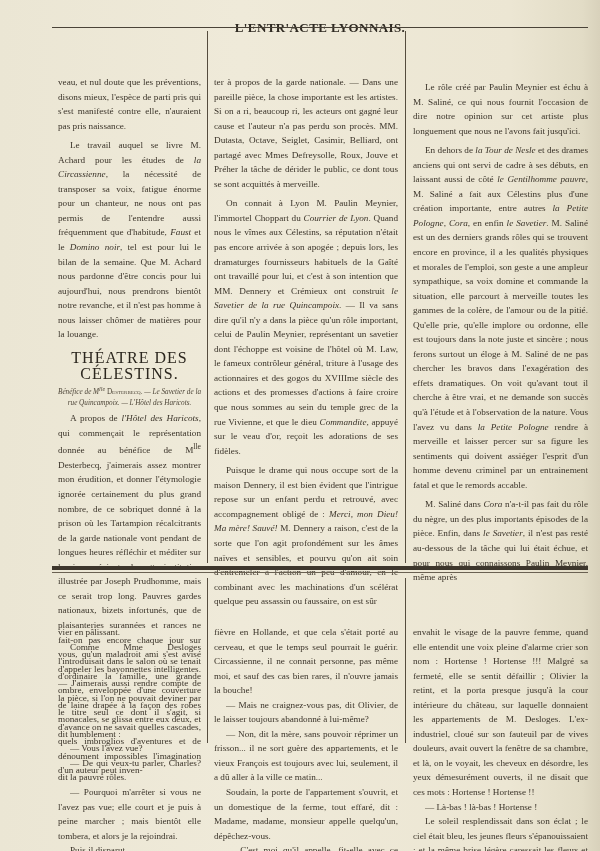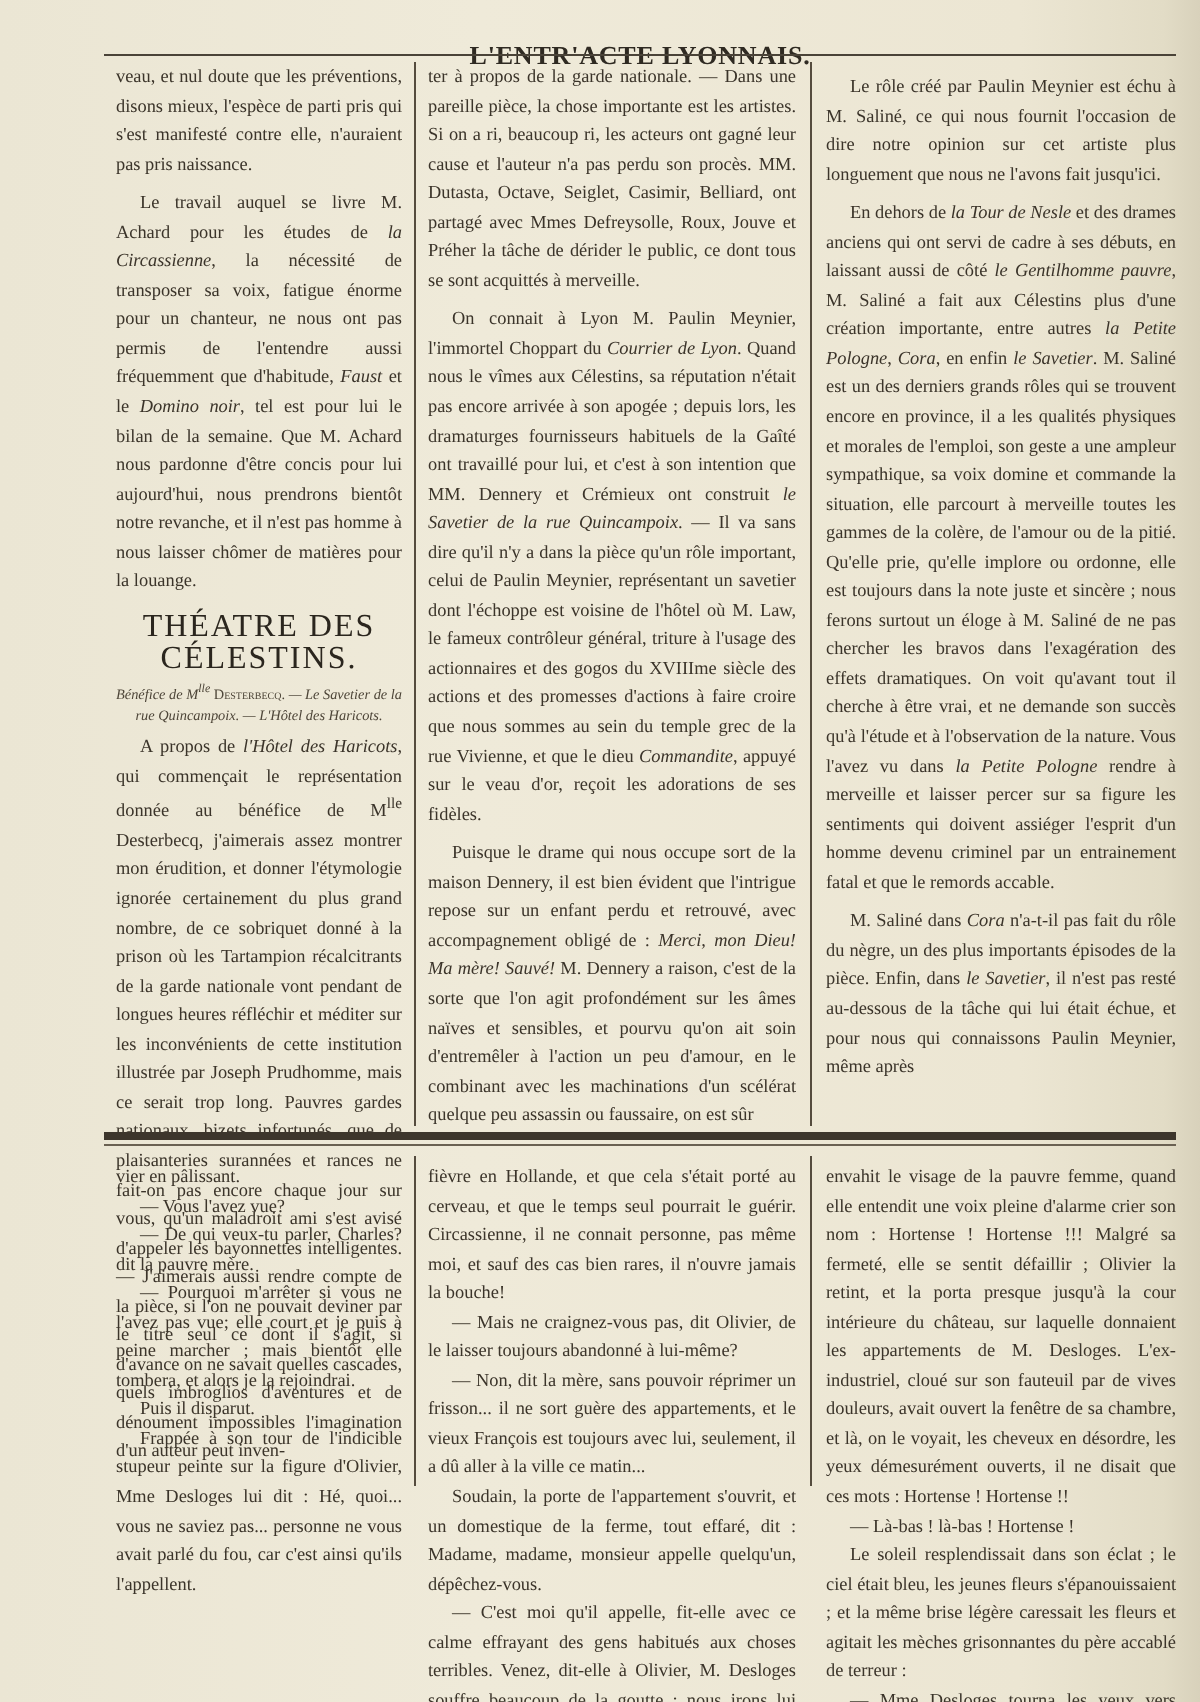--- a/index.html
+++ b/index.html
@@ -18,20 +18,21 @@
     position: absolute; left: 52px; top: 20px; width: 536px; text-align: center;
     font-size: 13px; font-weight: bold; letter-spacing: 0.4px; color: #2f2a22;
   }
   .masthead-rule {
     position: absolute; left: 52px; top: 27px; width: 536px; height: 1px;
     background: #4a4338;
   }
   .col {
     position: absolute; font-size: 9.2px; line-height: 14.55px; text-align: justify;
     color: #3b342a;
+    margin-top: 44px;
   }
   .col p { margin: 0; text-indent: 12px; }
   .col p.noindent { text-indent: 0; }
   .col p.gap { margin-top: 5px; }
   .col i { font-style: italic; }
   .top-left { left: 58px; top: 31px; width: 143px; }
   .top-mid { left: 214px; top: 31px; width: 184px; }
   .top-right { left: 413px; top: 31px; width: 175px; }
   .bot-left { left: 58px; top: 581px; width: 143px; }
   .bot-mid { left: 214px; top: 581px; width: 184px; }
@@ -90,22 +91,23 @@
     <p class="gap">Le rôle créé par Paulin Meynier est échu à M. Saliné, ce qui nous fournit l'occasion de dire notre opinion sur cet artiste plus longuement que nous ne l'avons fait jusqu'ici.</p>
     <p class="gap"><span>En dehors de </span><i>la Tour de Nesle</i><span> et des drames anciens qui ont servi de cadre à ses débuts, en laissant aussi de côté </span><i>le Gentilhomme pauvre</i><span>, M. Saliné a fait aux Célestins plus d'une création importante, entre autres </span><i>la Petite Pologne</i><span>, </span><i>Cora</i><span>, en enfin </span><i>le Savetier</i><span>. M. Saliné est un des derniers grands rôles qui se trouvent encore en province, il a les qualités physiques et morales de l'emploi, son geste a une ampleur sympathique, sa voix domine et commande la situation, elle parcourt à merveille toutes les gammes de la colère, de l'amour ou de la pitié. Qu'elle prie, qu'elle implore ou ordonne, elle est toujours dans la note juste et sincère ; nous ferons surtout un éloge à M. Saliné de ne pas chercher les bravos dans l'exagération des effets dramatiques. On voit qu'avant tout il cherche à être vrai, et ne demande son succès qu'à l'étude et à l'observation de la nature. Vous l'avez vu dans </span><i>la Petite Pologne</i><span> rendre à merveille et laisser percer sur sa figure les sentiments qui doivent assiéger l'esprit d'un homme devenu criminel par un entrainement fatal et que le remords accable.</span></p>
     <p class="gap"><span>M. Saliné dans </span><i>Cora</i><span> n'a-t-il pas fait du rôle du nègre, un des plus importants épisodes de la pièce. Enfin, dans </span><i>le Savetier</i><span>, il n'est pas resté au-dessous de la tâche qui lui était échue, et pour nous qui connaissons Paulin Meynier, même après</span></p>
   </div>
 
   <div class="hband"></div>
   <div class="hband2"></div>
 
   <div class="col bot-left">
     <p class="noindent">vier en pâlissant.</p>
+    <p>Comme Mme Desloges l'introduisait dans le salon où se tenait d'ordinaire la famille, une grande ombre, enveloppée d'une couverture de laine drapée à la façon des robes monacales, se glissa entre eux deux, et dit humblement :</p>
     <p>— Vous l'avez vue?</p>
-    <p>— De qui veux-tu parler, Charles? dit la pauvre mère.</p>
+    <p>— De qui veux-tu parler, Charles? dit la pauvre rôles.</p>
     <p>— Pourquoi m'arrêter si vous ne l'avez pas vue; elle court et je puis à peine marcher ; mais bientôt elle tombera, et alors je la rejoindrai.</p>
     <p>Puis il disparut.</p>
     <p>Frappée à son tour de l'indicible stupeur peinte sur la figure d'Olivier, Mme Desloges lui dit : Hé, quoi... vous ne saviez pas... personne ne vous avait parlé du fou, car c'est ainsi qu'ils l'appellent.</p>
 
   </div>
 
   <div class="col bot-mid">
     <p class="noindent">fièvre en Hollande, et que cela s'était porté au cerveau, et que le temps seul pourrait le guérir. Circassienne, il ne connait personne, pas même moi, et sauf des cas bien rares, il n'ouvre jamais la bouche!</p>
     <p>— Mais ne craignez-vous pas, dit Olivier, de le laisser toujours abandonné à lui-même?</p>
     <p>— Non, dit la mère, sans pouvoir réprimer un frisson... il ne sort guère des appartements, et le vieux François est toujours avec lui, seulement, il a dû aller à la ville ce matin...</p>

